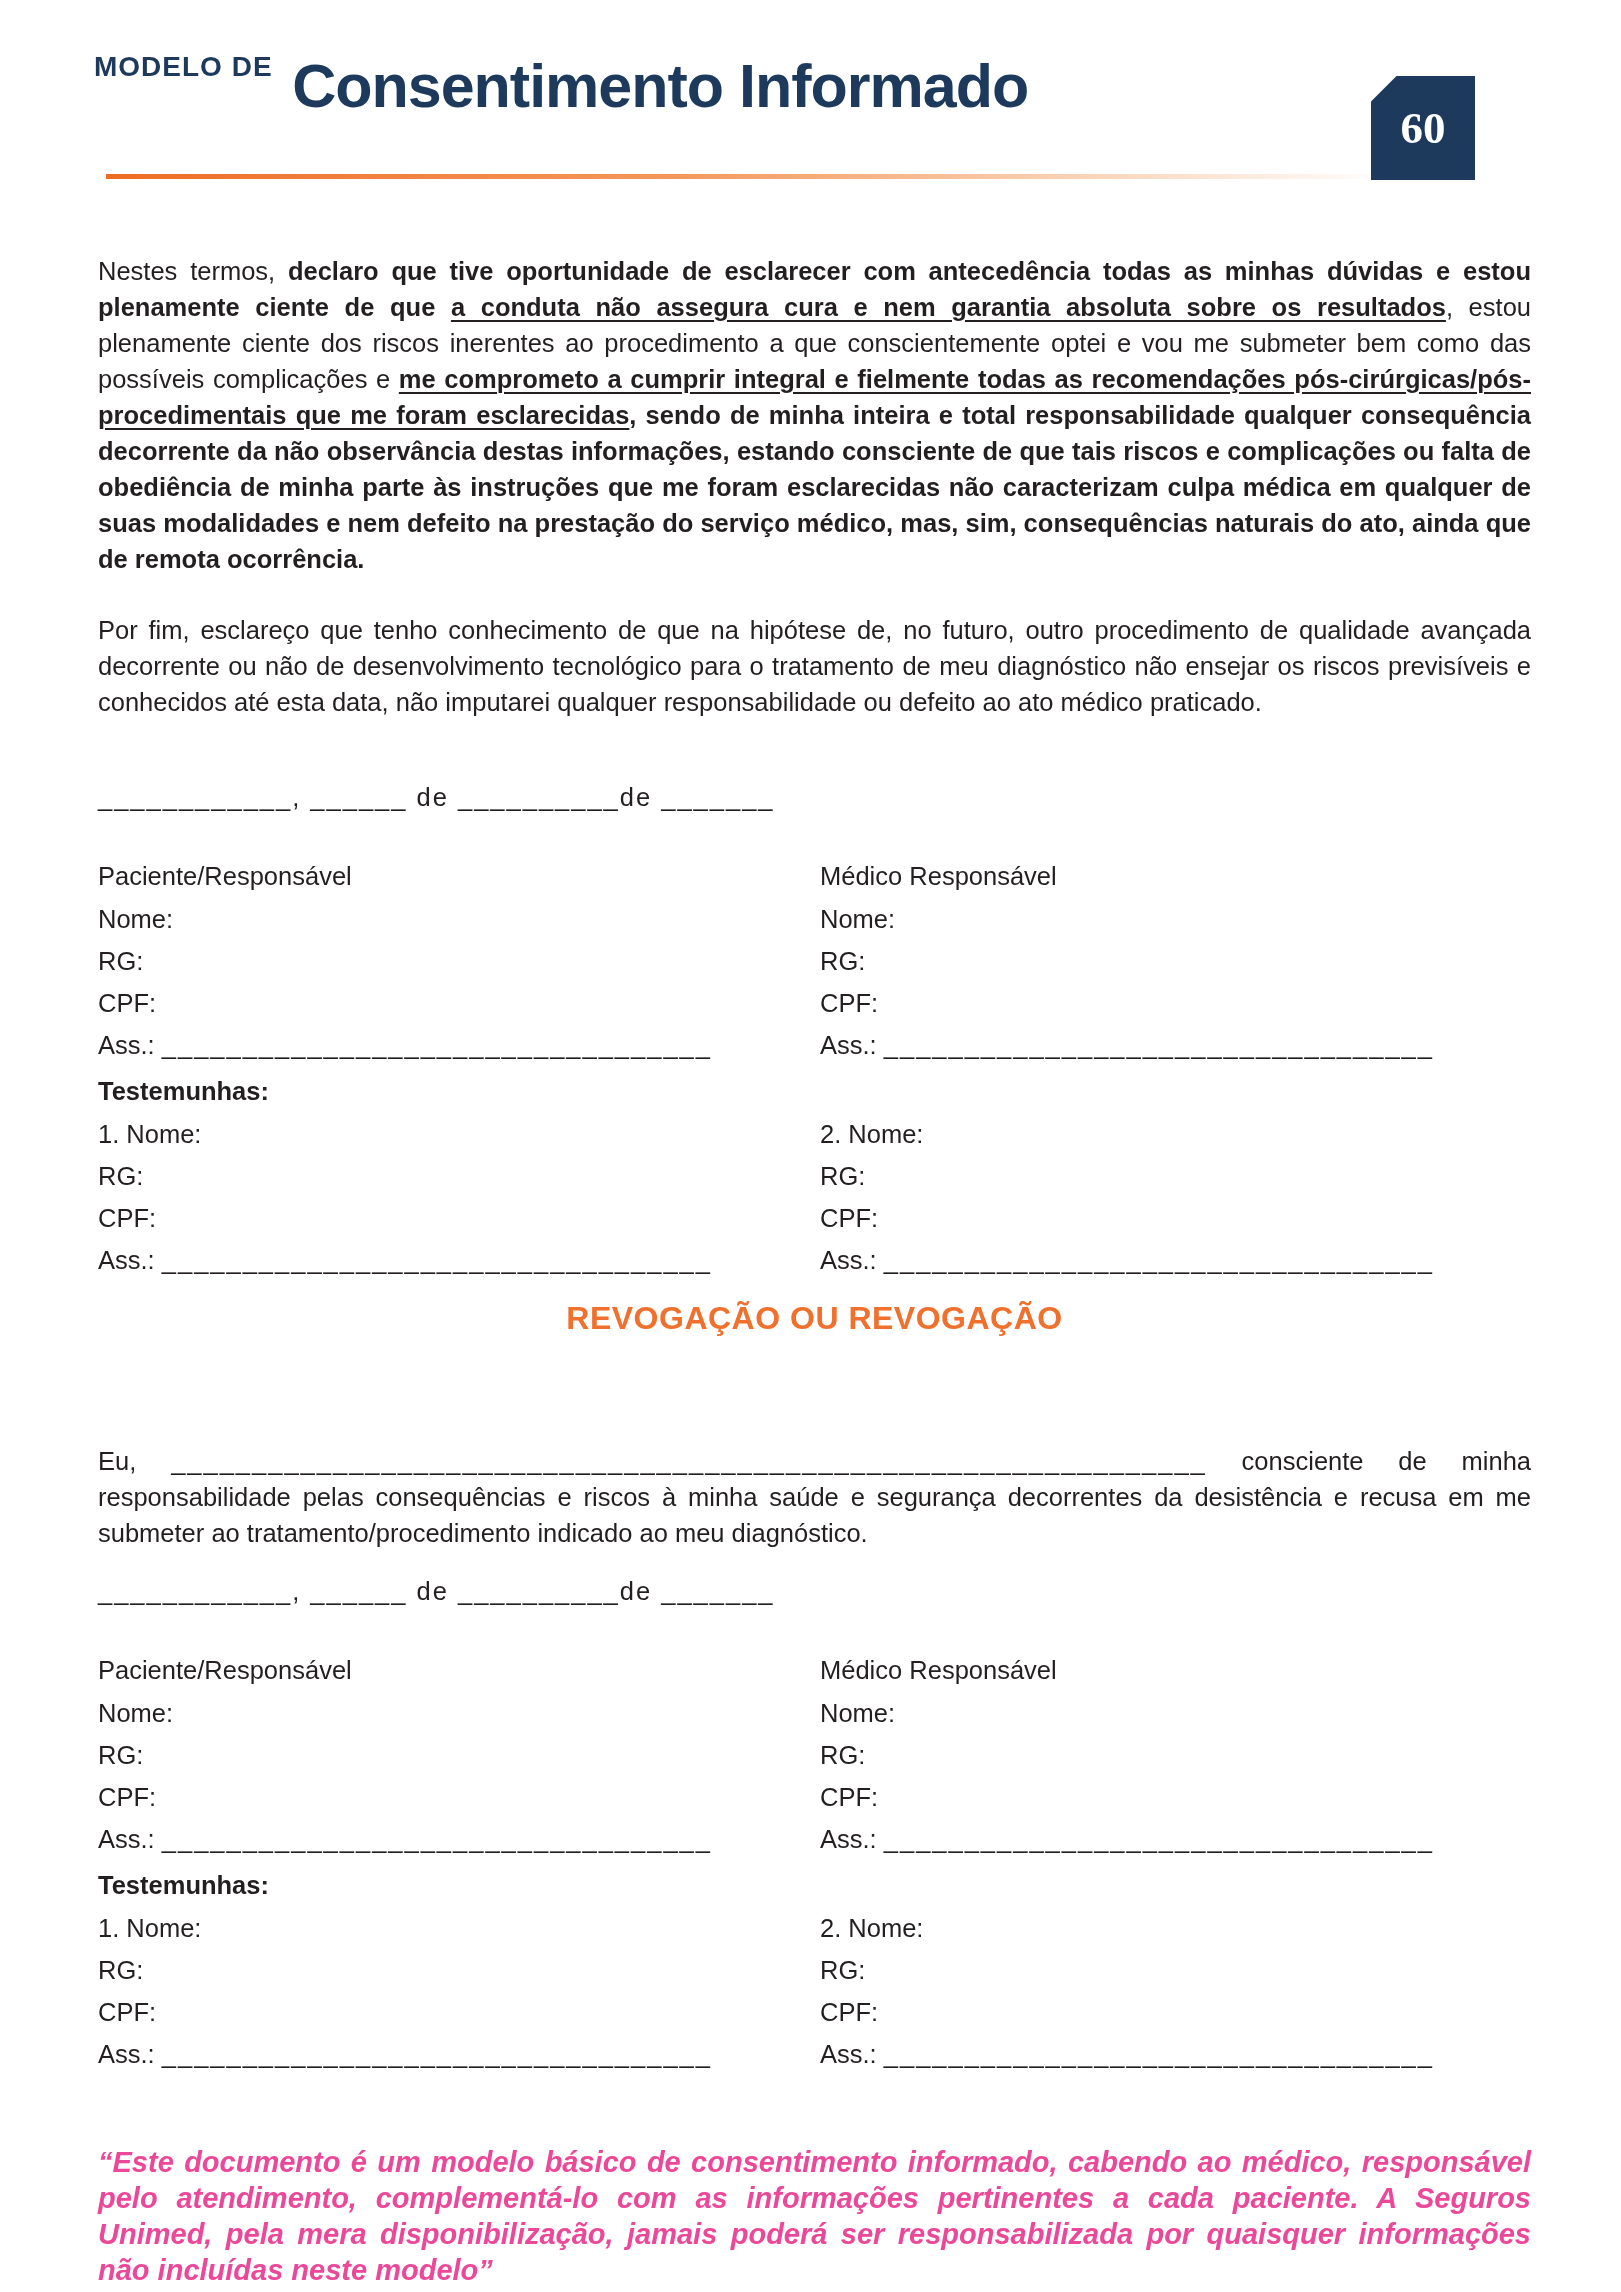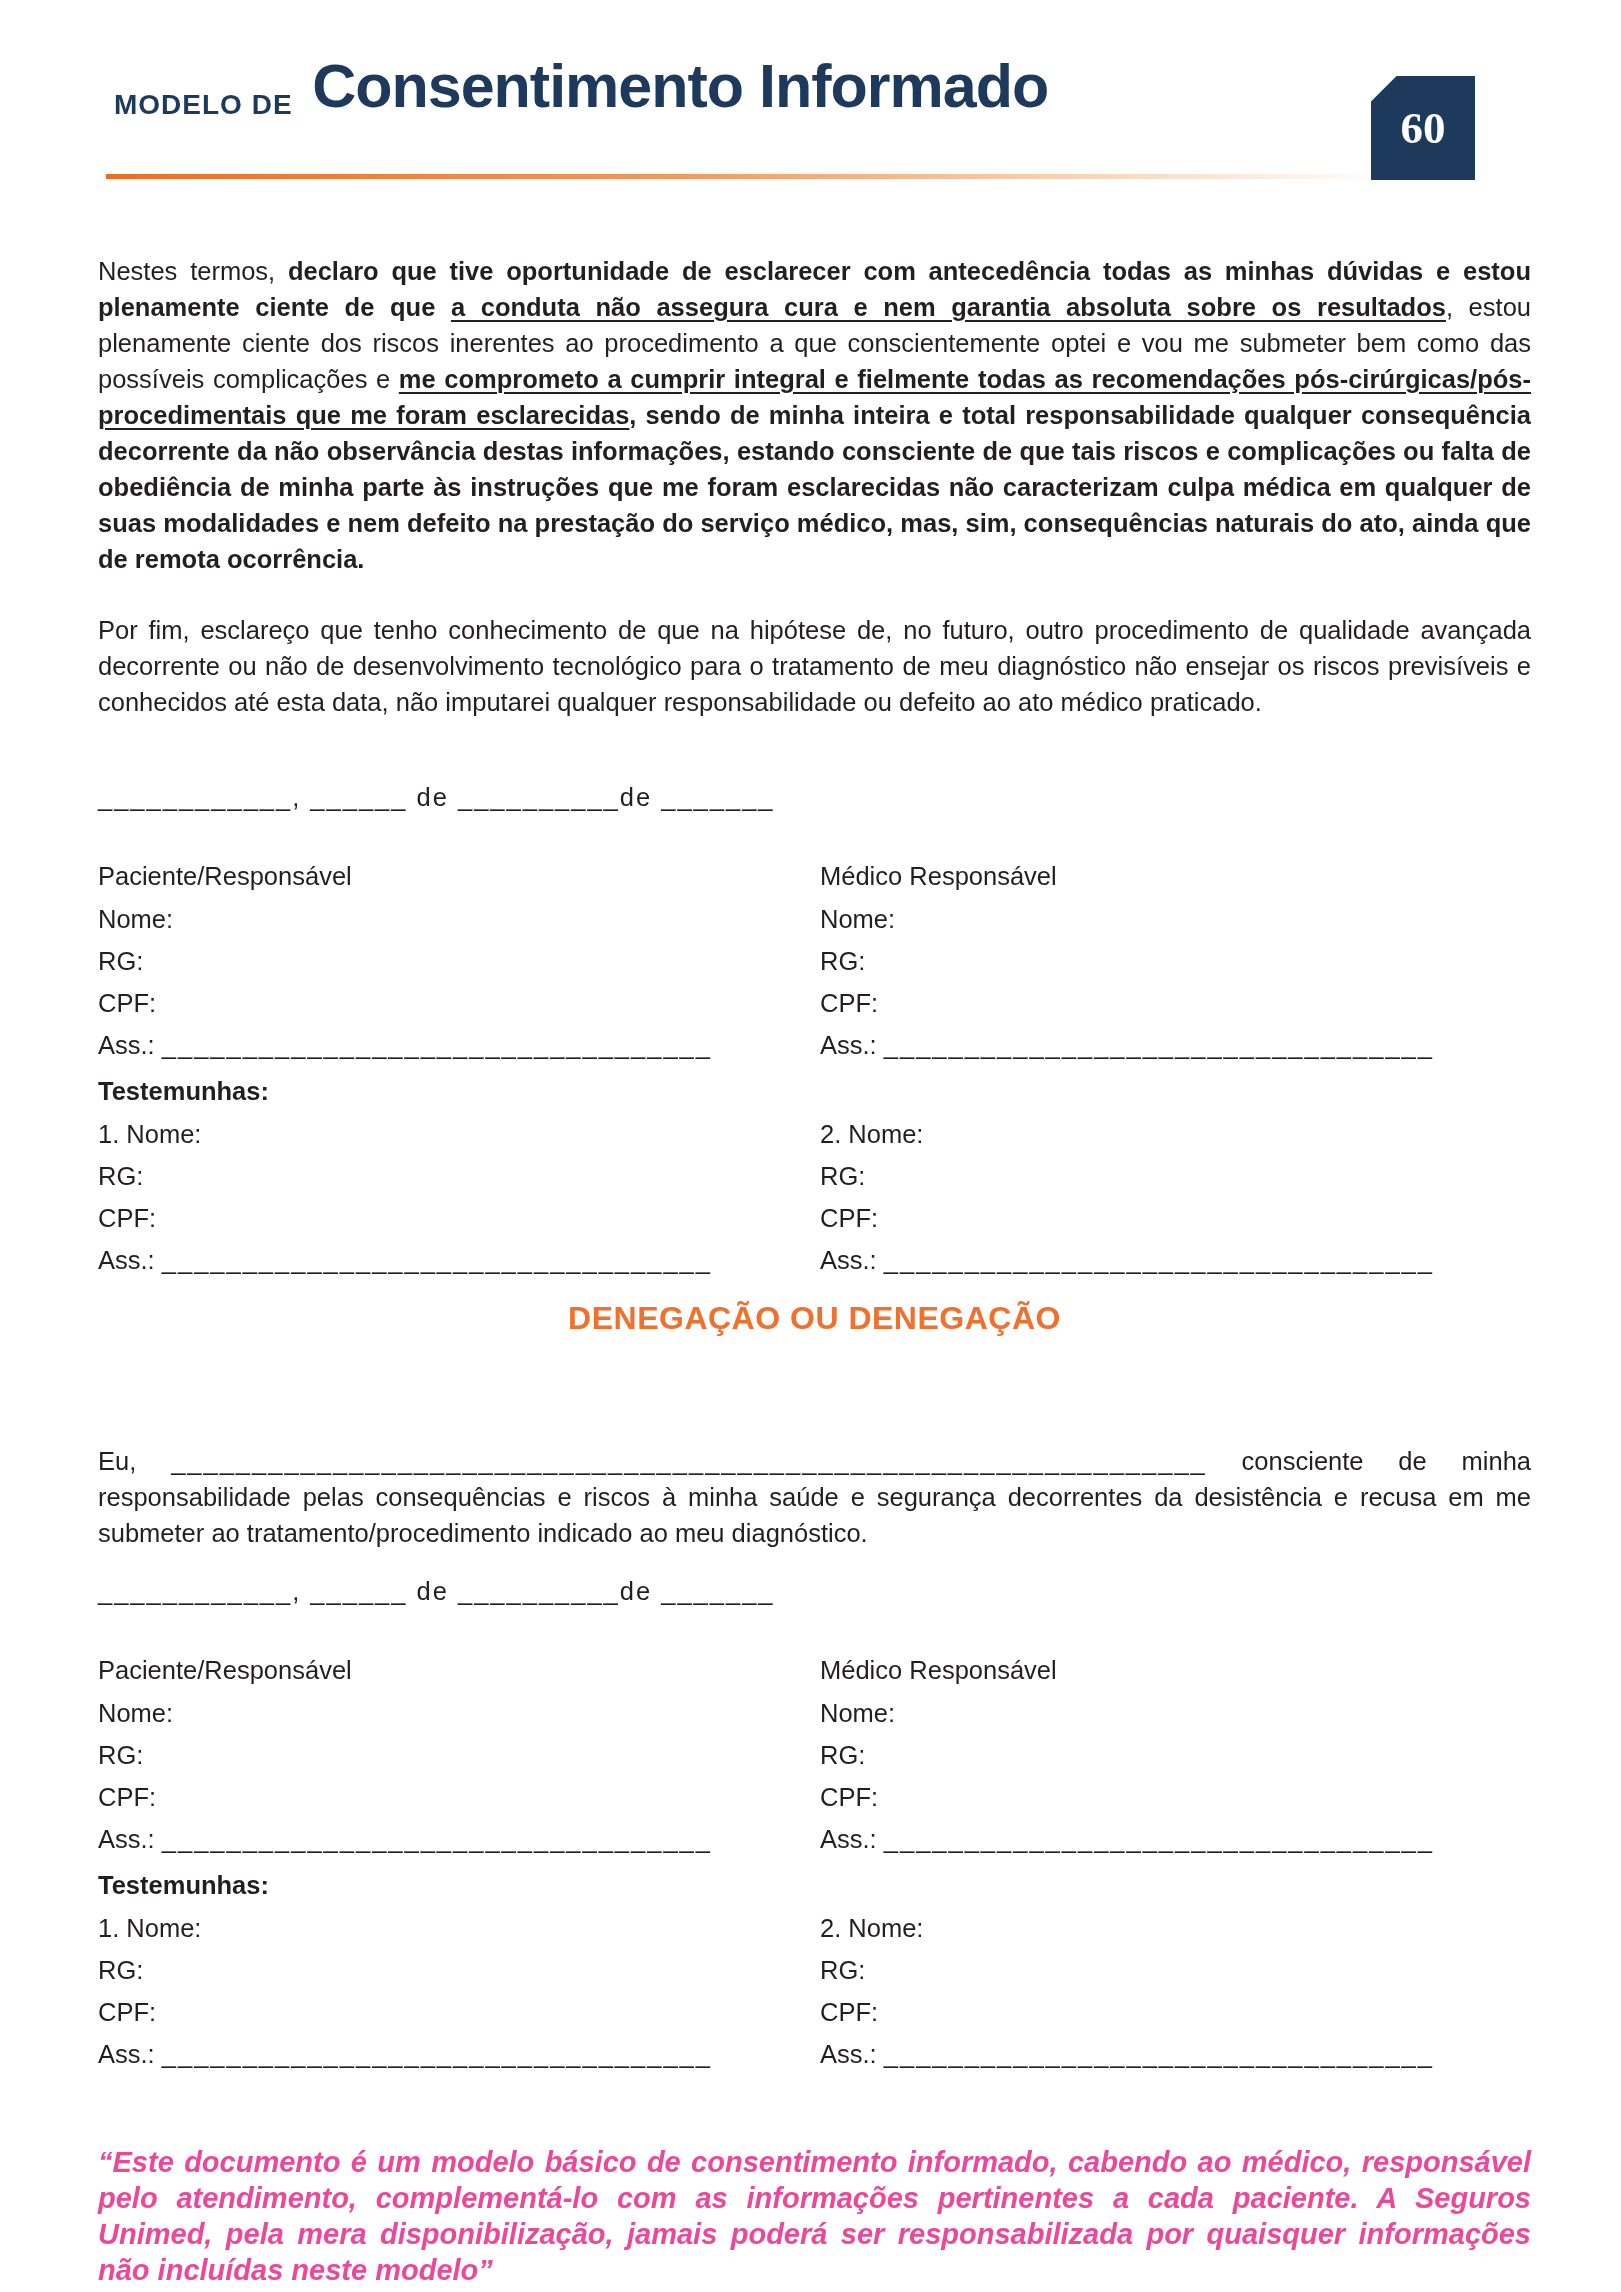--- a/index.html
+++ b/index.html
@@ -6,22 +6,22 @@
   .page{
     position:relative;
     width:1621px;height:2293px;
     background:#ffffff;
     font-family:"Liberation Sans",sans-serif;
     color:#231f20;
     overflow:hidden;
   }
   
   .title-row{
-    position:absolute;left:114px;top:51px;width:1255px;
-    display:flex;align-items:flex-end;gap:19.6px;white-space:nowrap;
+    position:absolute;left:94px;top:51px;width:1255px;
+    display:flex;align-items:flex-start;gap:19.6px;white-space:nowrap;
   }
   .eyebrow{
     font-size:28px;font-weight:bold;color:#1d3a5c;letter-spacing:1px;
   }
   .doc-title{
     font-size:61px;font-weight:700;color:#1d3a5c;letter-spacing:-1px;
   }
   .accent-rule{
     position:absolute;left:106px;top:174px;width:1284px;height:4.9px;
     background:linear-gradient(to right,#ee6d24 0%,#f4985c 45%,#fad7bc 78%,rgba(255,255,255,0) 100%);
@@ -134,21 +134,21 @@
       <div class="row"><span>Ass.:</span> <span class="blank">__________________________________</span></div>
     </div>
     <div>
       <div class="row">2. Nome:</div>
       <div class="row">RG:</div>
       <div class="row">CPF:</div>
       <div class="row"><span>Ass.:</span> <span class="blank">__________________________________</span></div>
     </div>
   </section>
 
-  <h2 class="revocation-title">DENEGAÇÃO OU DENEGAÇÃO</h2>
+  <h2 class="revocation-title">REVOGAÇÃO OU REVOGAÇÃO</h2>
 
   <p class="para revocation-p"><span>Eu,</span> <span class="blank">________________________________________________________________</span> <span>consciente de minha responsabilidade pelas consequências e riscos à minha saúde e segurança decorrentes da desistência e recusa em me submeter ao tratamento/procedimento indicado ao meu diagnóstico.</span></p>
 
   <p class="date-line date-2 blank">____________, ______ de __________de _______</p>
 
   <section class="two-col sig-2">
     <div>
       <div class="col-title">Paciente/Responsável</div>
       <div class="row">Nome:</div>
       <div class="row">RG:</div>

